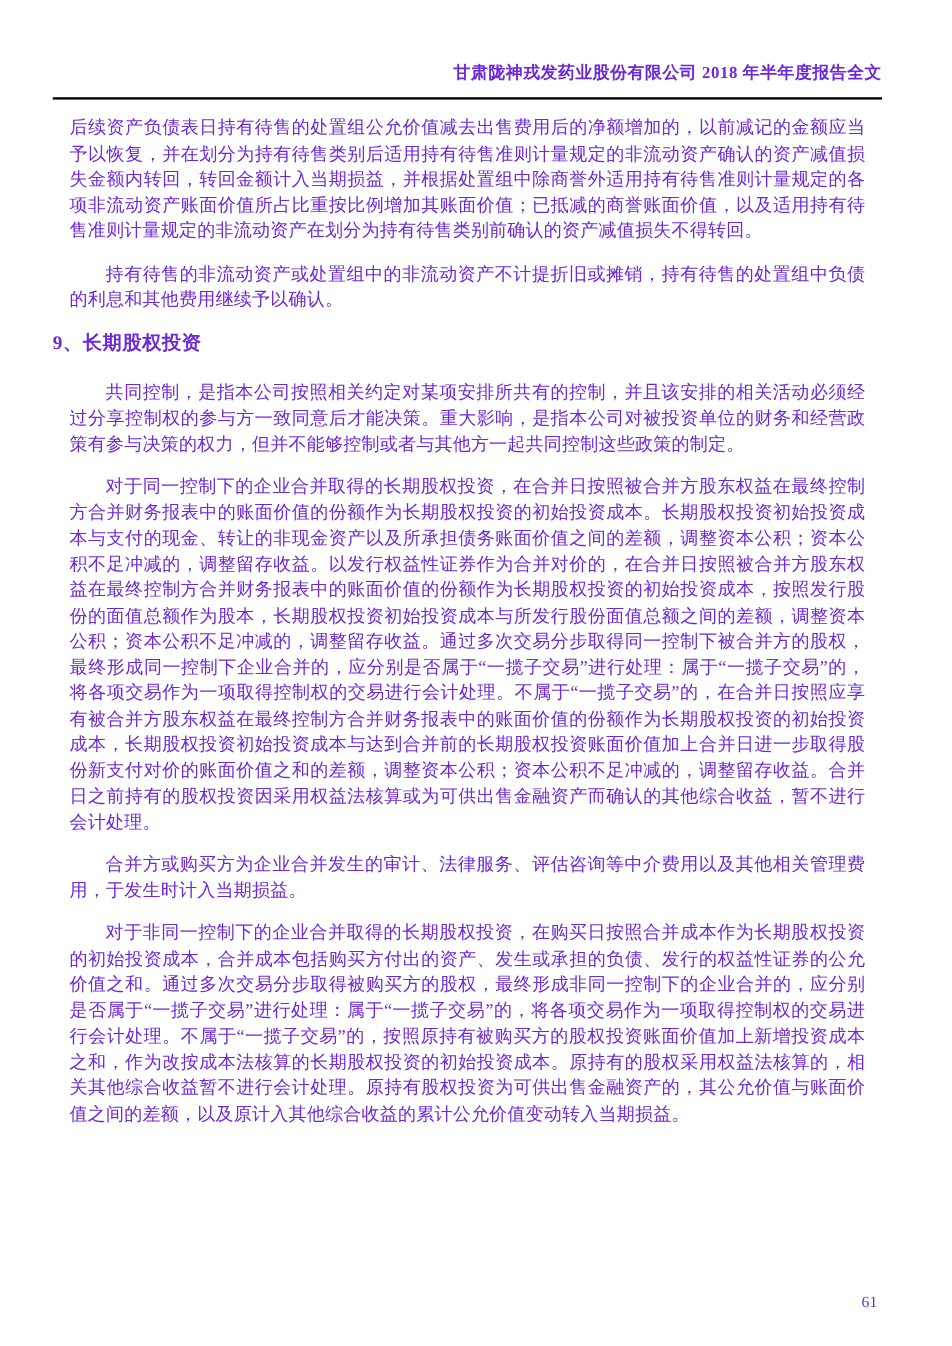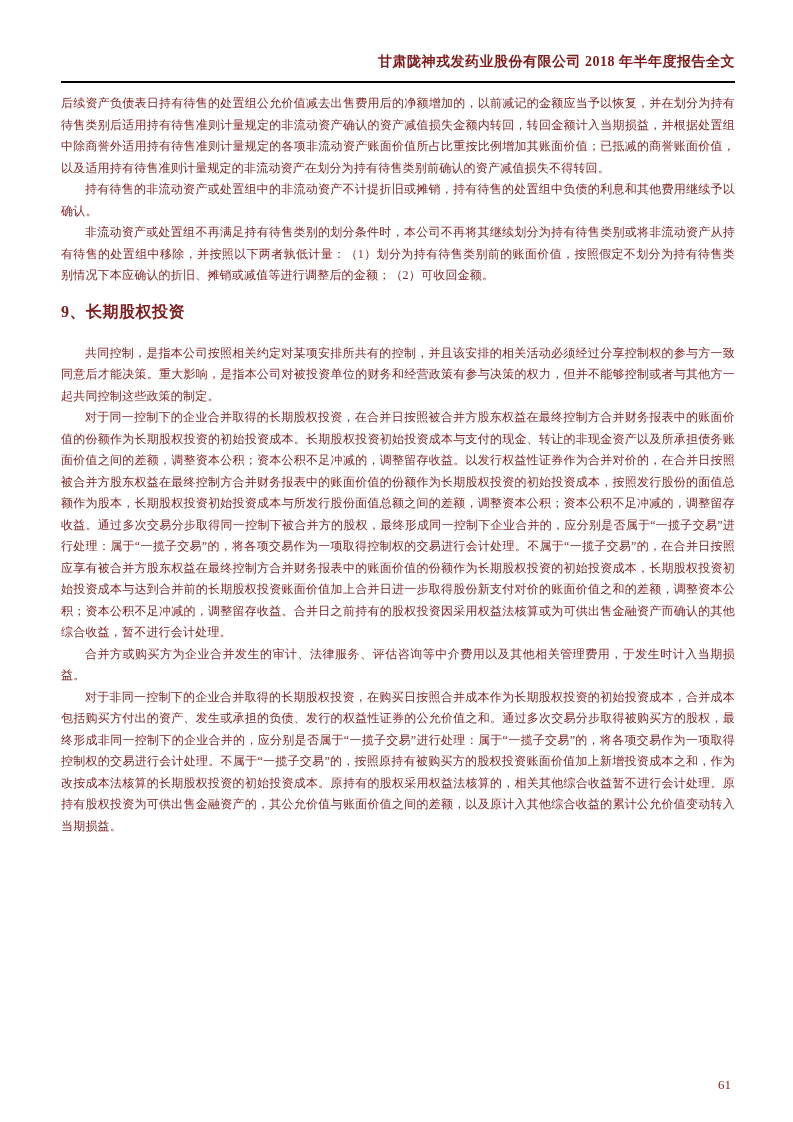--- a/index.html
+++ b/index.html
@@ -6,41 +6,41 @@
     margin: 0;
     padding: 0;
     background: #ffffff;
   }
   .page {
     position: relative;
     width: 793px;
     height: 1122px;
     margin: 0 auto;
     background: #ffffff;
-    color: #7f1d1d;
+    color: #6d28d9;
     font-family: "Liberation Serif", "DejaVu Serif", serif;
     box-sizing: border-box;
-    padding: 52px 58px 0 61px;
+    padding: 52px 58px 0 44px;
     overflow: hidden;
   }
   .report-header {
     text-align: right;
     font-size: 14px;
     font-weight: bold;
     line-height: 20px;
     padding-bottom: 9px;
     border-bottom: 2px solid #000000;
     letter-spacing: 0.5px;
   }
   .report-main {
     margin-top: 10px;
   }
   .para {
-    margin: 0;
-    font-size: 12px;
+    margin: 14px;
+    font-size: 15px;
     line-height: 21.5px;
     text-align: justify;
     word-break: break-all;
     letter-spacing: 0.2px;
   }
   .para.indent { text-indent: 2em; }
   .para.sub-indent { text-indent: 1.6em; }
   .para.flush { text-indent: 0; }
   .section-heading {
     margin: 14px 0 20px 0;
@@ -63,21 +63,20 @@
 <div class="page">
 
   <header class="report-header">甘肃陇神戎发药业股份有限公司 2018 年半年度报告全文</header>
 
   <main class="report-main">
 
     <p class="para flush">后续资产负债表日持有待售的处置组公允价值减去出售费用后的净额增加的，以前减记的金额应当予以恢复，并在划分为持有待售类别后适用持有待售准则计量规定的非流动资产确认的资产减值损失金额内转回，转回金额计入当期损益，并根据处置组中除商誉外适用持有待售准则计量规定的各项非流动资产账面价值所占比重按比例增加其账面价值；已抵减的商誉账面价值，以及适用持有待售准则计量规定的非流动资产在划分为持有待售类别前确认的资产减值损失不得转回。</p>
 
     <p class="para indent">持有待售的非流动资产或处置组中的非流动资产不计提折旧或摊销，持有待售的处置组中负债的利息和其他费用继续予以确认。</p>
 
-    <p class="para indent">非流动资产或处置组不再满足持有待售类别的划分条件时，本公司不再将其继续划分为持有待售类别或将非流动资产从持有待售的处置组中移除，并按照以下两者孰低计量：（1）划分为持有待售类别前的账面价值，按照假定不划分为持有待售类别情况下本应确认的折旧、摊销或减值等进行调整后的金额；（2）可收回金额。</p>
 
     <h2 class="section-heading">9、长期股权投资</h2>
 
 
     <p class="para indent">共同控制，是指本公司按照相关约定对某项安排所共有的控制，并且该安排的相关活动必须经过分享控制权的参与方一致同意后才能决策。重大影响，是指本公司对被投资单位的财务和经营政策有参与决策的权力，但并不能够控制或者与其他方一起共同控制这些政策的制定。</p>
 
 
     <p class="para indent">对于同一控制下的企业合并取得的长期股权投资，在合并日按照被合并方股东权益在最终控制方合并财务报表中的账面价值的份额作为长期股权投资的初始投资成本。长期股权投资初始投资成本与支付的现金、转让的非现金资产以及所承担债务账面价值之间的差额，调整资本公积；资本公积不足冲减的，调整留存收益。以发行权益性证券作为合并对价的，在合并日按照被合并方股东权益在最终控制方合并财务报表中的账面价值的份额作为长期股权投资的初始投资成本，按照发行股份的面值总额作为股本，长期股权投资初始投资成本与所发行股份面值总额之间的差额，调整资本公积；资本公积不足冲减的，调整留存收益。通过多次交易分步取得同一控制下被合并方的股权，最终形成同一控制下企业合并的，应分别是否属于“一揽子交易”进行处理：属于“一揽子交易”的，将各项交易作为一项取得控制权的交易进行会计处理。不属于“一揽子交易”的，在合并日按照应享有被合并方股东权益在最终控制方合并财务报表中的账面价值的份额作为长期股权投资的初始投资成本，长期股权投资初始投资成本与达到合并前的长期股权投资账面价值加上合并日进一步取得股份新支付对价的账面价值之和的差额，调整资本公积；资本公积不足冲减的，调整留存收益。合并日之前持有的股权投资因采用权益法核算或为可供出售金融资产而确认的其他综合收益，暂不进行会计处理。</p>
 
     <p class="para indent">合并方或购买方为企业合并发生的审计、法律服务、评估咨询等中介费用以及其他相关管理费用，于发生时计入当期损益。</p>

